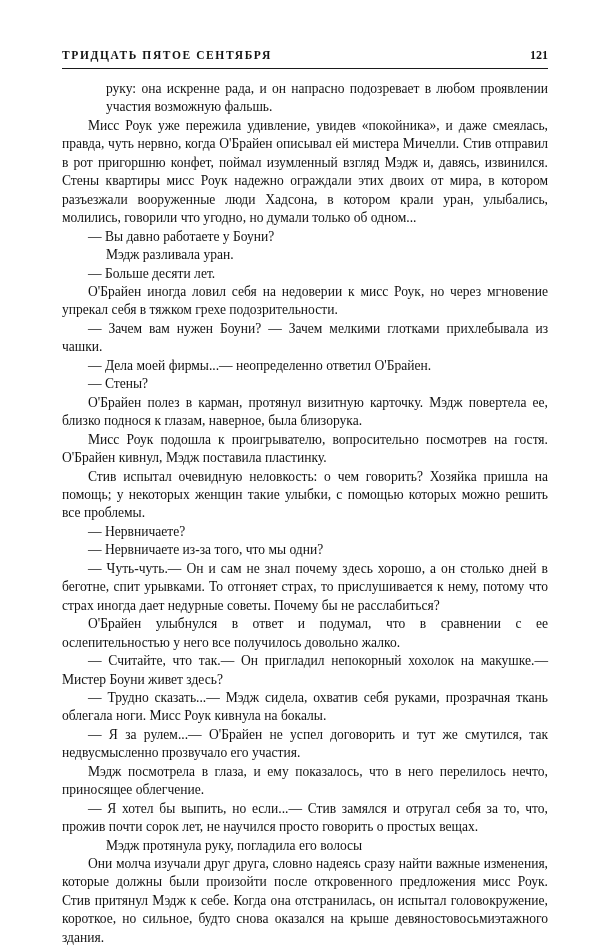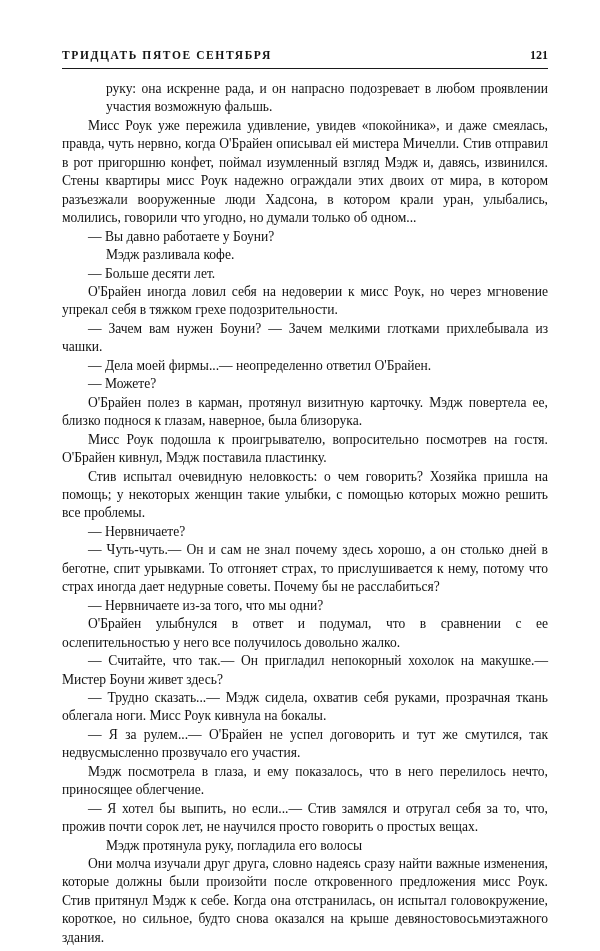--- a/index.html
+++ b/index.html
@@ -81,32 +81,32 @@
     <div class="running-title">ТРИДЦАТЬ ПЯТОЕ СЕНТЯБРЯ</div>
     <div class="page-number">121</div>
   </div>
 
   <div class="rule"></div>
 
   <div class="body-text">
       <p class="noindent">руку: она искренне рада, и он напрасно подозревает в любом проявлении участия возможную фальшь.</p>
       <p>Мисс Роук уже пережила удивление, увидев «покойника», и даже смеялась, правда, чуть нервно, когда О'Брайен описывал ей мистера Мичелли. Стив отправил в рот пригоршню конфет, поймал изумленный взгляд Мэдж и, давясь, извинился. Стены квартиры мисс Роук надежно ограждали этих двоих от мира, в котором разъезжали вооруженные люди Хадсона, в котором крали уран, улыбались, молились, говорили что угодно, но думали только об одном...</p>
       <p>— Вы давно работаете у Боуни?</p>
-      <p class="noindent">Мэдж разливала кофе.</p>
+      <p class="noindent">Мэдж разливала уран.</p>
       <p>— Больше десяти лет.</p>
       <p>О'Брайен иногда ловил себя на недоверии к мисс Роук, но через мгновение упрекал себя в тяжком грехе подозрительности.</p>
       <p>— Зачем вам нужен Боуни? — Зачем мелкими глотками прихлебывала из чашки.</p>
       <p>— Дела моей фирмы...— неопределенно ответил О'Брайен.</p>
-      <p>— Можете?</p>
+      <p>— Стены?</p>
       <p>О'Брайен полез в карман, протянул визитную карточку. Мэдж повертела ее, близко поднося к глазам, наверное, была близорука.</p>
       <p>Мисс Роук подошла к проигрывателю, вопросительно посмотрев на гостя. О'Брайен кивнул, Мэдж поставила пластинку.</p>
       <p>Стив испытал очевидную неловкость: о чем говорить? Хозяйка пришла на помощь; у некоторых женщин такие улыбки, с помощью которых можно решить все проблемы.</p>
       <p>— Нервничаете?</p>
+      <p>— Нервничаете из-за того, что мы одни?</p>
       <p>— Чуть-чуть.— Он и сам не знал почему здесь хорошо, а он столько дней в беготне, спит урывками. То отгоняет страх, то прислушивается к нему, потому что страх иногда дает недурные советы. Почему бы не расслабиться?</p>
-      <p>— Нервничаете из-за того, что мы одни?</p>
       <p>О'Брайен улыбнулся в ответ и подумал, что в сравнении с ее ослепительностью у него все получилось довольно жалко.</p>
       <p>— Считайте, что так.— Он пригладил непокорный хохолок на макушке.— Мистер Боуни живет здесь?</p>
       <p>— Трудно сказать...— Мэдж сидела, охватив себя руками, прозрачная ткань облегала ноги. Мисс Роук кивнула на бокалы.</p>
       <p>— Я за рулем...— О'Брайен не успел договорить и тут же смутился, так недвусмысленно прозвучало его участия.</p>
       <p>Мэдж посмотрела в глаза, и ему показалось, что в него перелилось нечто, приносящее облегчение.</p>
       <p>— Я хотел бы выпить, но если...— Стив замялся и отругал себя за то, что, прожив почти сорок лет, не научился просто говорить о простых вещах.</p>
       <p class="noindent">Мэдж протянула руку, погладила его волосы</p>
       <p>Они молча изучали друг друга, словно надеясь сразу найти важные изменения, которые должны были произойти после откровенного предложения мисс Роук. Стив притянул Мэдж к себе. Когда она отстранилась, он испытал головокружение, короткое, но сильное, будто снова оказался на крыше девяностовосьмиэтажного здания.</p>
     </div>
 

